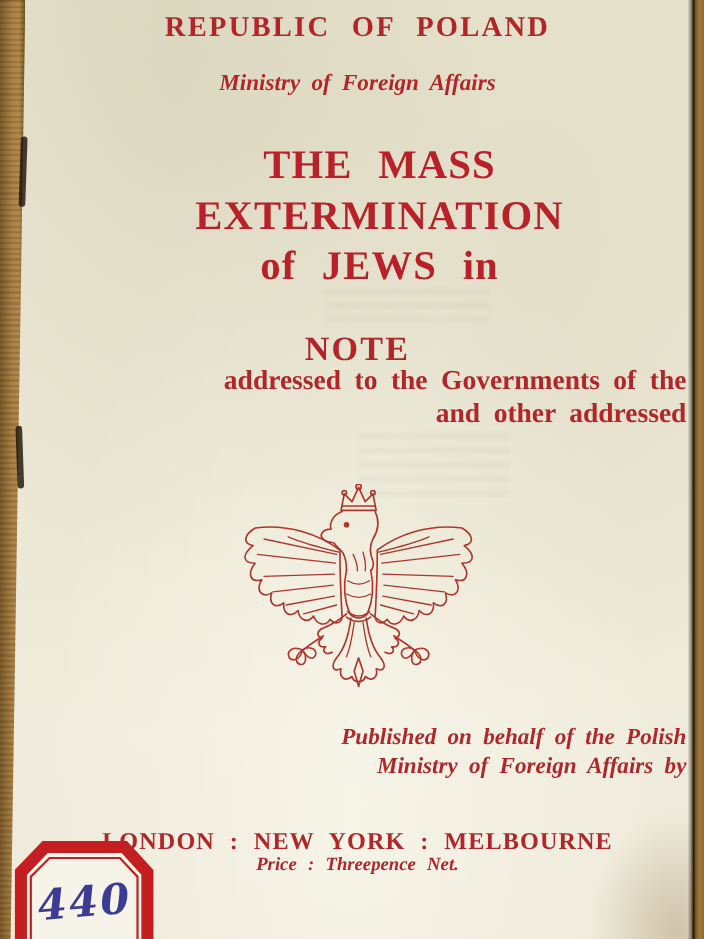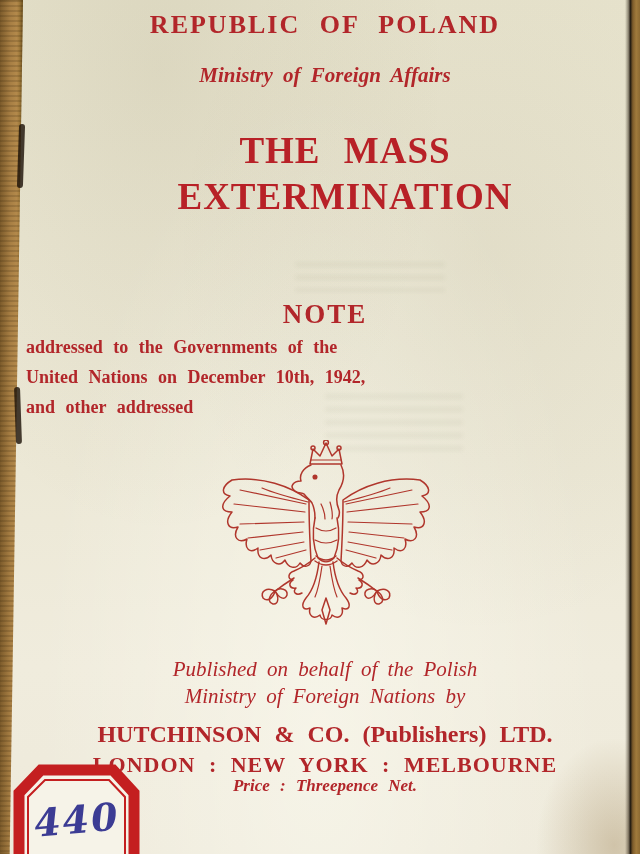--- a/index.html
+++ b/index.html
@@ -33,25 +33,25 @@
   .ghost{position:absolute;opacity:.45;filter:blur(2px);z-index:1;
     background:repeating-linear-gradient(180deg, rgba(100,105,68,.13) 0 5px, transparent 5px 13px);}
   #ghost-1{left:295px;top:262px;width:150px;height:30px;}
   #ghost-2{left:325px;top:394px;width:138px;height:58px;}
   
   .line{position:absolute;left:26px;right:16px;text-align:center;color:#b2262a;font-weight:bold;z-index:4;}
   #hdr1{top:10px;font-size:26px;letter-spacing:2px;word-spacing:11px;}
   #hdr2{top:43px;font-size:21px;font-style:italic;word-spacing:5px;margin-top:20px;}
   .title-block{position:absolute;left:26px;right:16px;top:128px;text-align:center;z-index:4;
     color:#b82127;font-weight:bold;font-size:37px;line-height:46px;word-spacing:13px;letter-spacing:1px;margin-left:40px;}
-  #note-h{top:299px;font-size:27px;letter-spacing:2px;}
-  .note-block{position:absolute;left:26px;right:16px;top:332px;text-align:left;z-index:4;
-    color:#b2262a;font-weight:bold;font-size:18px;line-height:30px;word-spacing:6px;}
-  .pub-block{position:absolute;left:26px;right:16px;top:656px;text-align:center;z-index:4;
-    color:#b2262a;font-weight:normal;font-style:italic;font-size:21px;line-height:27px;word-spacing:5px;}
+  #note-h{top:299px;font-size:31px;letter-spacing:2px;}
+  .note-block{position:absolute;left:26px;right:16px;top:332px;text-align:right;z-index:4;
+    color:#b2262a;font-weight:bold;font-size:25px;line-height:30px;word-spacing:6px;}
+  .pub-block{position:absolute;left:26px;right:16px;top:656px;text-align:right;z-index:4;
+    color:#b2262a;font-weight:bold;font-style:italic;font-size:21px;line-height:27px;word-spacing:5px;}
   #publisher{top:721px;font-size:24px;word-spacing:7px;}
   #cities{top:752px;font-size:22px;word-spacing:7px;letter-spacing:1px;}
   #price{top:776px;font-size:17px;font-style:italic;word-spacing:6px;}
   
   #eagle{position:absolute;left:218px;top:440px;width:216px;height:186px;z-index:4;}
   
   .shelf-label{position:absolute;left:13px;top:761px;width:128px;height:93px;z-index:5;}
 </style>
 </head>
 <body>
@@ -63,26 +63,26 @@
   <div class="stitch" id="stitch-1"></div>
   <div class="stitch" id="stitch-2"></div>
   <div class="ghost" id="ghost-1"></div>
   <div class="ghost" id="ghost-2"></div>
 
   <div class="line" id="hdr1">REPUBLIC OF POLAND</div>
   <div class="line" id="hdr2">Ministry of Foreign Affairs</div>
 
   <div class="title-block">
     <div>THE MASS EXTERMINATION</div>
+    <div>of JEWS in</div>
   </div>
 
   <div class="line" id="note-h">NOTE</div>
   <div class="note-block">
     <div>addressed to the Governments of the</div>
-    <div>United Nations on December 10th, 1942,</div>
     <div>and other addressed</div>
   </div>
 
   <svg id="eagle" viewBox="0 0 216 186" role="img">
     <g fill="none" stroke="#b0362c" stroke-width="1.5" stroke-linecap="round" stroke-linejoin="round">
       <g id="halfL">
         <path d="M91,60 C72,46 44,36 14,40 C4,46 2,54 12,56 C2,64 2,72 14,72 C6,82 10,90 20,87 C14,97 20,104 29,99 C26,109 32,114 40,108 C39,118 46,122 53,115 C54,124 62,127 67,120 C70,128 78,130 82,123 C86,128 92,127 93,121 C92,104 91,80 91,60 Z"></path>
         <path stroke-width="1.2" d="M88,64 L22,50 M87,72 L16,64 M86,82 L22,84 M85,92 L30,98 M86,102 L42,110 M88,110 L58,118"></path>
         <path stroke-width="1.2" d="M90,62 C74,58 58,54 44,48"></path>
         <path d="M97,118 C90,124 83,128 76,131 C70,133 69,139 75,140 C70,143 71,149 78,148 C74,152 78,156 84,153"></path>
@@ -105,23 +105,22 @@
       <path stroke-width="1.2" d="M98,88 Q108,94 118,88 M97,100 Q108,106 119,100"></path>
       <path d="M98,116 Q108,124 118,116 M97,121 Q108,129 119,121"></path>
       <path d="M101,122 C99,138 95,150 88,158 C82,166 85,171 92,168 C90,176 96,180 102,175 C103,181 113,181 114,175 C120,180 126,176 124,168 C131,171 134,166 128,158 C121,150 117,138 115,122"></path>
       <path d="M108,158 L104,170 L108,184 L112,170 Z"></path>
       <path stroke-width="1.2" d="M104,126 C102,140 100,150 97,157 M112,126 C114,140 116,150 119,157"></path>
     </g>
   </svg>
 
   <div class="pub-block">
     <div>Published on behalf of the Polish</div>
-    <div>Ministry of Foreign Nations by</div>
+    <div>Ministry of Foreign Affairs by</div>
   </div>
-  <div class="line" id="publisher">HUTCHINSON &amp; CO. (Publishers) LTD.</div>
   <div class="line" id="cities">LONDON : NEW YORK : MELBOURNE</div>
   <div class="line" id="price">Price :  Threepence Net.</div>
 
   <svg class="shelf-label" viewBox="0 0 128 93" preserveAspectRatio="none" role="img">
     <polygon points="6,93 6,32 28,9 100,9 121,32 121,93" fill="#f6f3e8"></polygon>
     <path d="M6,96 L6,32 L28,9 L100,9 L121,32 L121,96" fill="none" stroke="#c41f20" stroke-width="11" stroke-linejoin="miter"></path>
     <path d="M15,96 L15,36 L32,19 L96,19 L112,36 L112,96" fill="none" stroke="#c41f20" stroke-width="2"></path>
     <text x="64" y="72" text-anchor="middle" font-size="38" font-style="italic" font-weight="bold" font-family="DejaVu Serif, serif" fill="#3c3c94" letter-spacing="2" transform="rotate(-5 64 60)">440</text>
   </svg>
 

